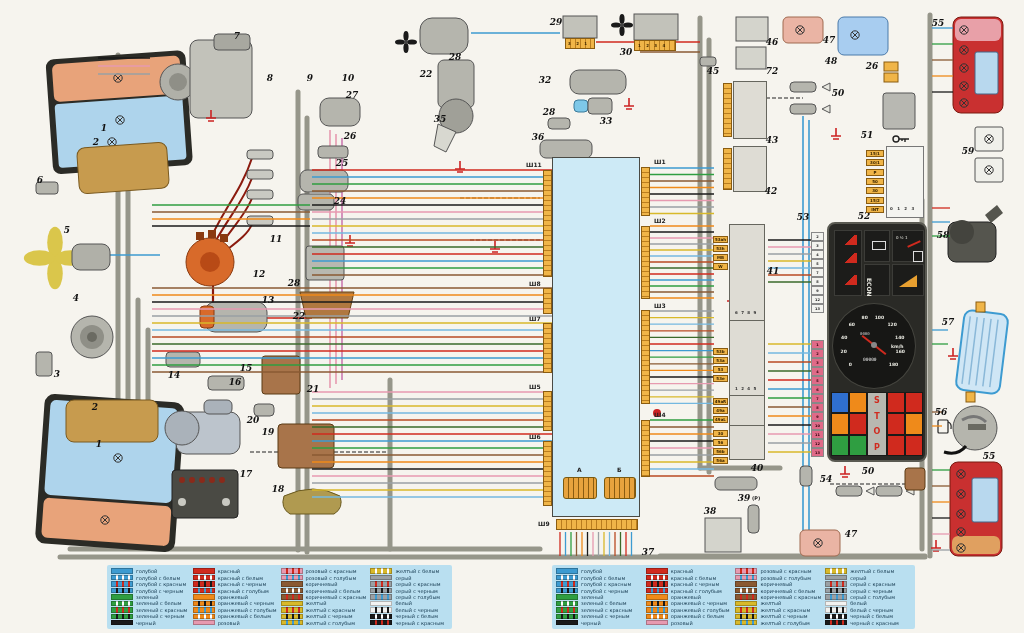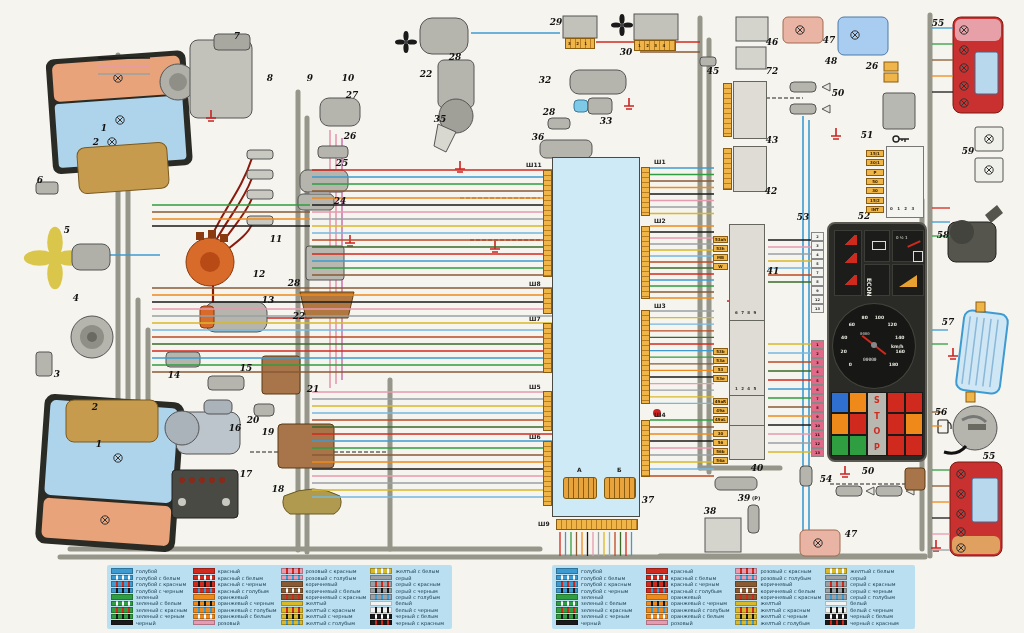--- a/index.html
+++ b/index.html
@@ -919,26 +919,26 @@
     <div class="callout" style="left: 276px; top: 239px;">11</div>
     <div class="callout" style="left: 259px; top: 274px;">12</div>
     <div class="callout" style="left: 268px; top: 300px;">13</div>
     <div class="callout" style="left: 246px; top: 368px;">15</div>
     <div class="callout" style="left: 174px; top: 375px;">14</div>
     <div class="callout" style="left: 294px; top: 283px;">28</div>
     <div class="callout" style="left: 299px; top: 316px;">22</div>
     <div class="callout" style="left: 313px; top: 389px;">21</div>
     <div class="callout" style="left: 253px; top: 420px;">20</div>
     <div class="callout" style="left: 268px; top: 432px;">19</div>
-    <div class="callout" style="left: 235px; top: 428px; text-align: center;">16</div>
+    <div class="callout" style="left: 235px; top: 382px; text-align: center;">16</div>
     <div class="callout" style="left: 246px; top: 474px;">17</div>
     <div class="callout" style="left: 278px; top: 489px;">18</div>
     <div class="callout" style="left: 95px; top: 407px;">2</div>
     <div class="callout" style="left: 99px; top: 444px;">1</div>
-    <div class="callout" style="left: 648px; top: 500px;">37</div>
+    <div class="callout" style="left: 648px; top: 552px;">37</div>
     <div class="callout" style="left: 772px; top: 42px;">46</div>
     <div class="callout" style="left: 772px; top: 71px;">72</div>
     <div class="callout" style="left: 713px; top: 71px;">45</div>
     <div class="callout" style="left: 772px; top: 140px;">43</div>
     <div class="callout" style="left: 771px; top: 191px;">42</div>
     <div class="callout" style="left: 773px; top: 271px;">41</div>
     <div class="callout" style="left: 829px; top: 40px;">47</div>
     <div class="callout" style="left: 831px; top: 61px;">48</div>
     <div class="callout" style="left: 872px; top: 66px;">26</div>
     <div class="callout" style="left: 838px; top: 93px;">50</div>

